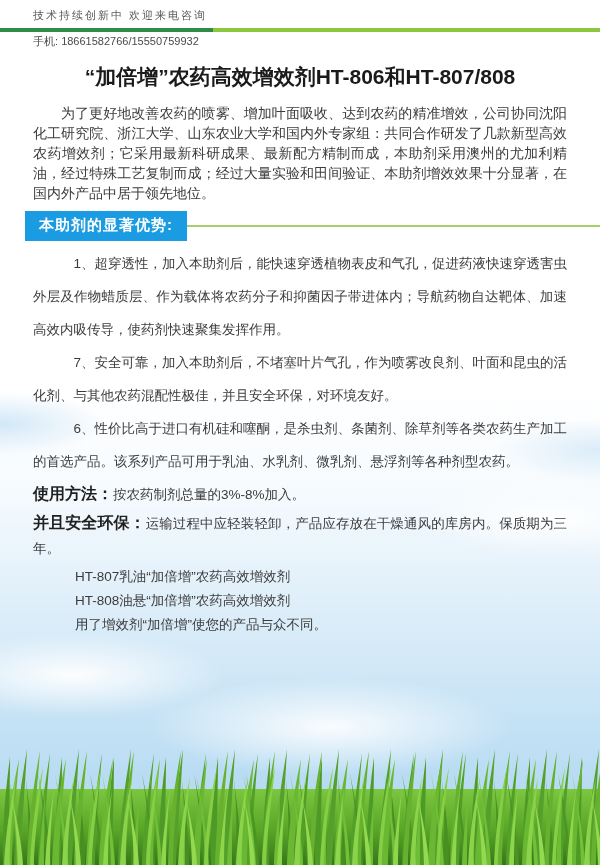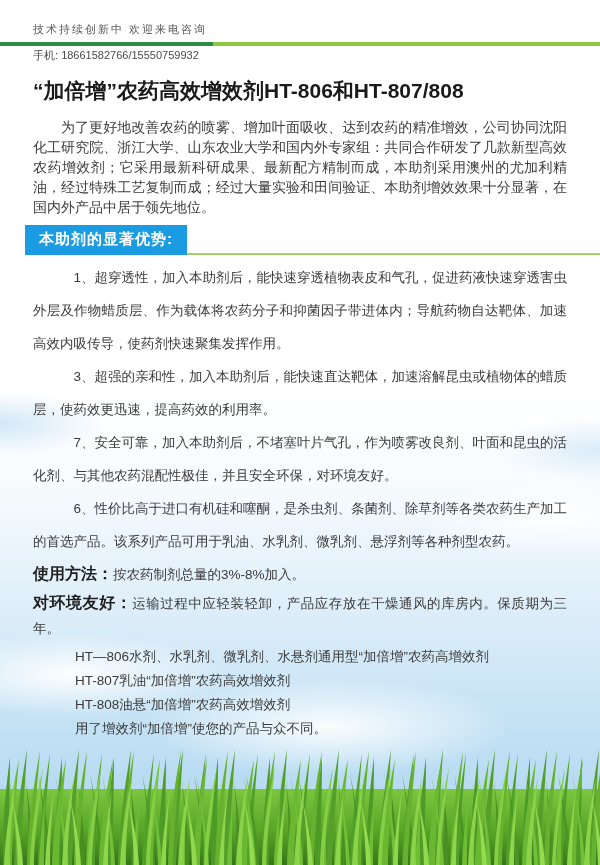--- a/index.html
+++ b/index.html
@@ -17,51 +17,51 @@
       radial-gradient(ellipse 220px 60px at 12% 78%, rgba(255,255,255,.95), rgba(255,255,255,0) 70%),
       radial-gradient(ellipse 260px 70px at 55% 84%, rgba(255,255,255,.9), rgba(255,255,255,0) 70%),
       radial-gradient(ellipse 150px 45px at 0% 49%, rgba(160,205,238,.45), rgba(160,205,238,0) 70%),
       radial-gradient(ellipse 150px 45px at 100% 52%, rgba(160,205,238,.35), rgba(160,205,238,0) 70%),
       linear-gradient(180deg, #ffffff 0%, #ffffff 45%, #f7fbfe 56%, #e2f0fa 68%, #cbe5f6 80%, #b5daf2 92%, #aed6f0 100%);
   }
   .content { position: relative; padding: 0 33px; z-index: 2; }
 
   
   .hdr-slogan {
-    padding-top: 22px;
+    padding-top: 8px;
     font-size: 11px;
     letter-spacing: 2px;
     color: #5a5a5a;
   }
   .hdr-rule { display: flex; margin-top: 5px; margin-left: -33px; margin-right: -33px; height: 4px; align-items: stretch; }
   .hdr-rule .seg-dark  { width: 213px; background: #2f8c46; }
   .hdr-rule .seg-light { flex: 1; background: #8dc63f; }
   .hdr-phone { margin-top: 2px; font-size: 11px; color: #4a4a4a; }
 
   
   .title {
     margin-top: 14px;
-    text-align: left;
+    text-align: center;
     font-size: 21px;
     font-weight: bold;
     color: #1a1a1a;
   }
 
   
   .intro {
     margin-top: 12px;
     font-size: 14px;
     line-height: 20px;
     text-align: justify;
     text-indent: 2em;
     color: #3b3b3b;
   }
 
   
-  .adv-head { display: flex; align-items: flex-end; margin-top: 8px; margin-left: -8px; margin-right: -33px; }
+  .adv-head { display: flex; align-items: center; margin-top: 8px; margin-left: -8px; margin-right: -33px; }
   .adv-badge {
     background: #1b9ce2;
     color: #ffffff;
     font-size: 15px;
     font-weight: bold;
     padding: 5px 14px 6px 14px;
     letter-spacing: 1px;
   }
   .adv-line { flex: 1; height: 2px; background: #a2d168; margin-bottom: 0; }
 
@@ -114,35 +114,33 @@
 
     <p class="intro">为了更好地改善农药的喷雾、增加叶面吸收、达到农药的精准增效，公司协同沈阳化工研究院、浙江大学、山东农业大学和国内外专家组：共同合作研发了几款新型高效农药增效剂；它采用最新科研成果、最新配方精制而成，本助剂采用澳州的尤加利精油，经过特殊工艺复制而成；经过大量实验和田间验证、本助剂增效效果十分显著，在国内外产品中居于领先地位。</p>
 
     <div class="adv-head">
       <div class="adv-badge">本助剂的显著优势:</div>
       <div class="adv-line"></div>
     </div>
 
     <div class="adv-list">
       <p class="li">1、超穿透性，加入本助剂后，能快速穿透植物表皮和气孔，促进药液快速穿透害虫外层及作物蜡质层、作为载体将农药分子和抑菌因子带进体内；导航药物自达靶体、加速高效内吸传导，使药剂快速聚集发挥作用。</p>
-      <p class="li">3、超强的亲和性，加入本助剂后，能快速直达靶体，加速溶解昆虫或植物体的蜡质层，使药效更迅速，提高药效的利用率。</p>
       <p class="li">7、安全可靠，加入本助剂后，不堵塞叶片气孔，作为喷雾改良剂、叶面和昆虫的活化剂、与其他农药混配性极佳，并且安全环保，对环境友好。</p>
       <p class="li">6、性价比高于进口有机硅和噻酮，是杀虫剂、条菌剂、除草剂等各类农药生产加工的首选产品。该系列产品可用于乳油、水乳剂、微乳剂、悬浮剂等各种剂型农药。</p>
     </div>
 
     <p class="kv">
       <span class="kv-label">使用方法：</span><span>按农药制剂总量的3%-8%加入。</span>
     </p>
 
     <p class="kv">
-      <span class="kv-label">对环境友好：</span><span>运输过程中应轻装轻卸，产品应存放在干燥通风的库房内。保质期为三年。</span>
+      <span class="kv-label">并且安全环保：</span><span>运输过程中应轻装轻卸，产品应存放在干燥通风的库房内。保质期为三年。</span>
     </p>
 
     <div class="products">
-      <div class="product-line">HT—806水剂、水乳剂、微乳剂、水悬剂通用型“加倍增”农药高增效剂</div>
       <div class="product-line">HT-807乳油“加倍增”农药高效增效剂</div>
       <div class="product-line">HT-808油悬“加倍增”农药高效增效剂</div>
       <div class="product-line">用了增效剂“加倍增”使您的产品与众不同。</div>
     </div>
 
   </div>
 
   <div class="grass">
     <svg viewBox="0 0 600 122" preserveAspectRatio="none" aria-hidden="true">
       <defs>

